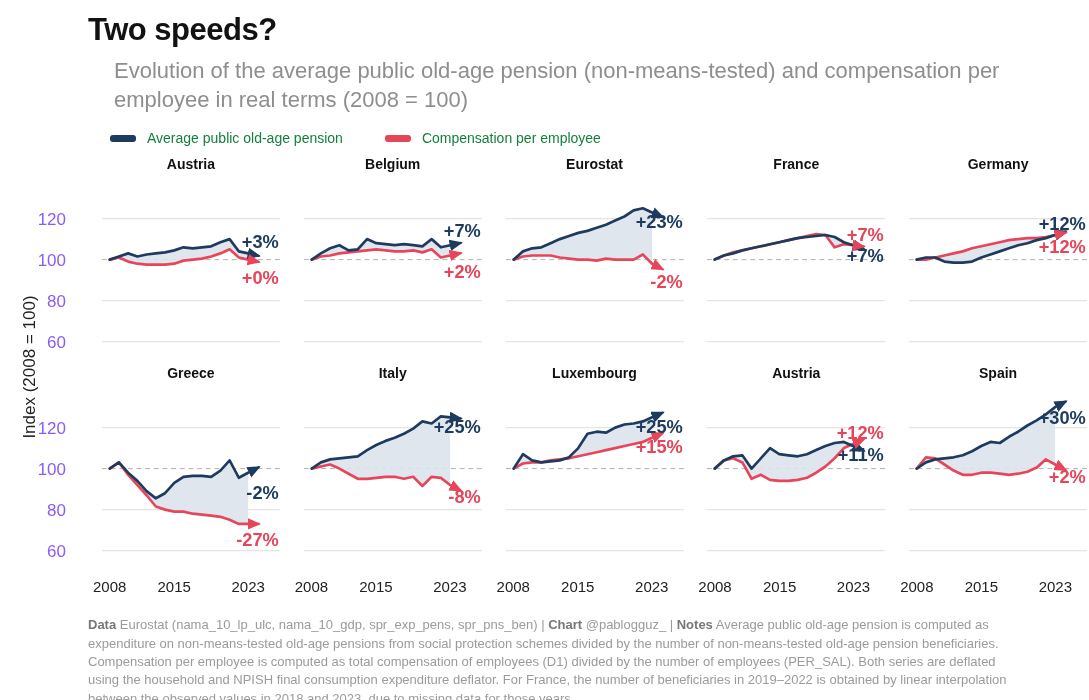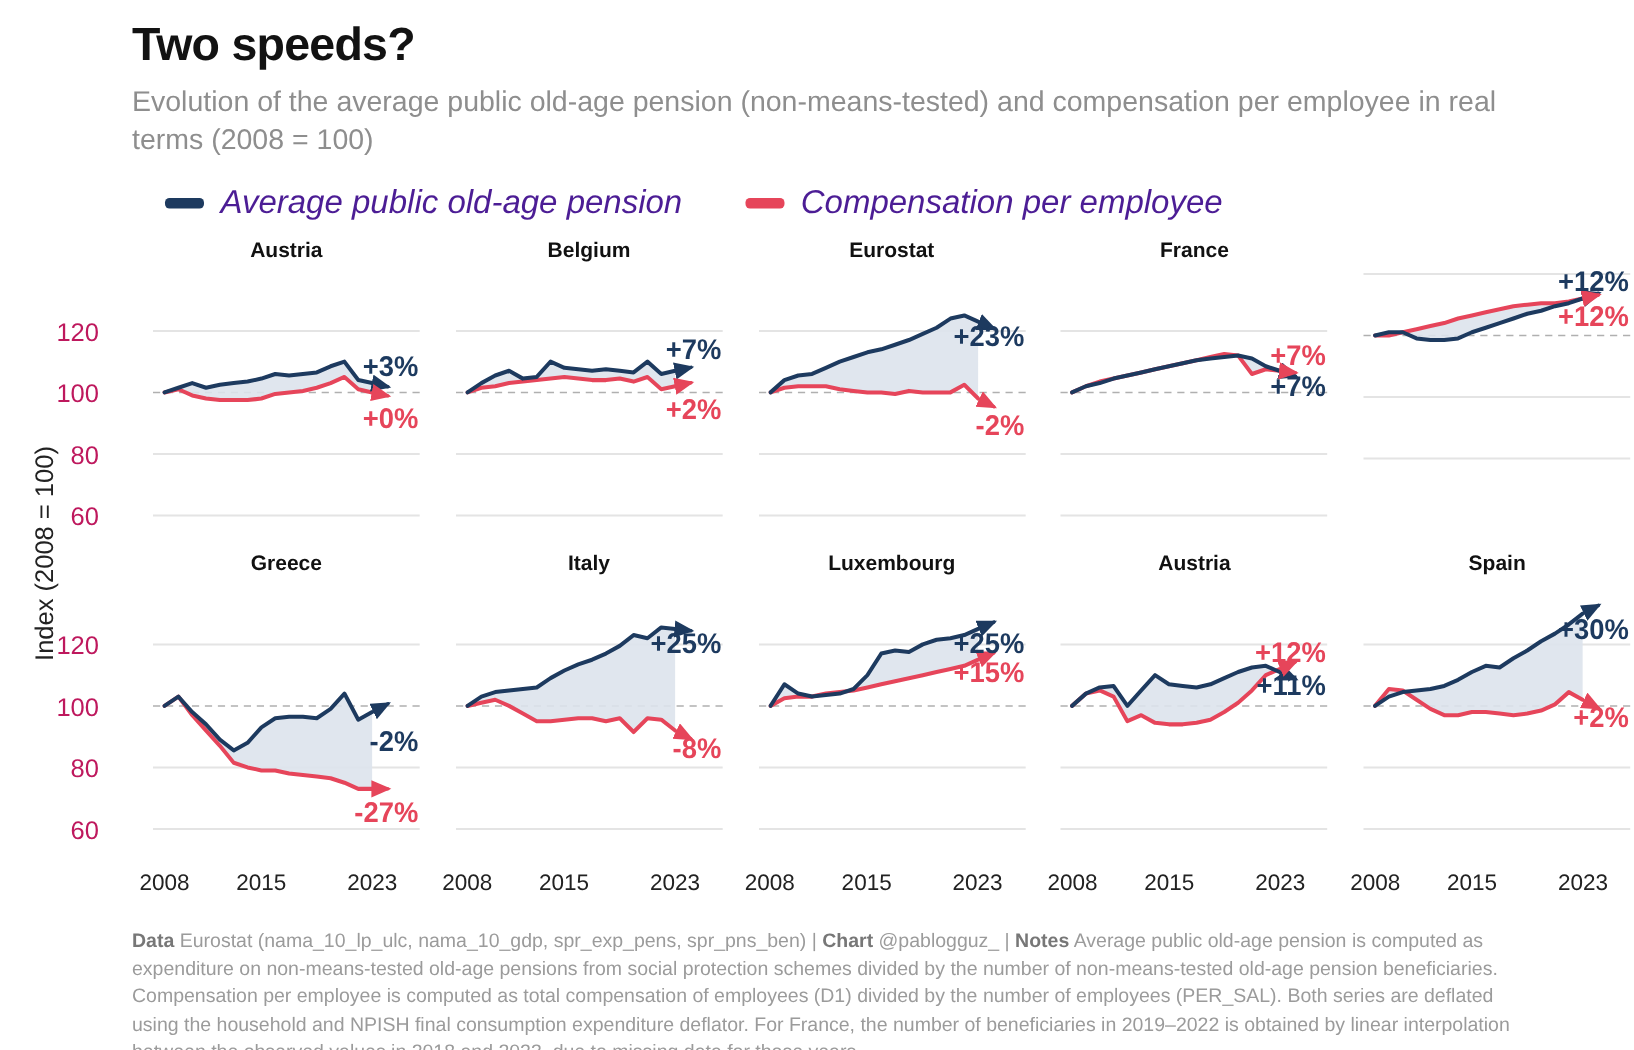--- a/index.html
+++ b/index.html
@@ -1,28 +1,28 @@
 <!DOCTYPE html>
 <html><head>
 <meta charset="utf-8">
 <style>
   * { box-sizing: border-box; margin: 0; padding: 0; }
   body { font-family: "Liberation Sans", sans-serif; background: #ffffff; }
   .canvas { position: relative; width: 1089px; height: 700px; background: #ffffff; overflow: hidden; padding: 12px 2px 0 22px; }
   .title { font-size: 31px; font-weight: 800; color: #121212; margin-left: 66px; letter-spacing: -0.5px; }
-  .subtitle { font-size: 19px; color: #8e8e8e; margin: 8px 0 0 66px; max-width: 912px; line-height: 1.32; }
+  .subtitle { font-size: 22px; color: #8e8e8e; margin: 8px 0 0 92px; max-width: 912px; line-height: 1.32; }
   .legend { display: flex; align-items: center; gap: 42px; margin: 16px 0 10px 88px; }
   .legend-item { display: flex; align-items: center; gap: 11px; }
   .legend-swatch { width: 26px; height: 7px; border-radius: 3px; display: inline-block; }
-  .legend-label { font-size: 22px; font-weight: 500; color: #4c1d95; font-style: italic; }
+  .legend-label { font-size: 14px; font-weight: 500; color: #15803d; }
   .charts { position: relative; margin-top: 6px; }
   .chart-row { display: grid; grid-template-columns: 56px repeat(5, 1fr); column-gap: 24px; }
   .chart-row.row1 { margin-bottom: 16px; }
   .gutter { position: relative; height: 193px; }
-  .ytick { position: absolute; right: 12px; font-size: 17px; color: #be185d; line-height: 17px; }
+  .ytick { position: absolute; right: 12px; font-size: 17px; color: #8b5cf6; line-height: 17px; }
   .subplot { position: relative; }
   .ptitle { font-size: 14px; font-weight: 700; color: #111111; text-align: center; height: 26px; margin-bottom: 12px; }
   svg.plot { display: block; width: 100%; height: 155px; overflow: visible; }
   .xlabels { position: relative; height: 24px; margin-top: 20px; }
   .xlabels span { position: absolute; transform: translateX(-50%); font-size: 15px; color: #222222; white-space: nowrap; }
   .ylab { position: absolute; width: 320px; left: -152px; top: calc(50% - 22px); text-align: center; transform: rotate(-90deg); font-size: 17px; color: #222222; }
   .footer { margin: 14px 0 0 66px; max-width: 932px; font-size: 13px; line-height: 1.42; color: #9b9b9b; }
   .footer b { color: #777777; }
 </style>
 </head>
@@ -144,20 +144,21 @@
             <polygon points="8.0,65.6 17.6,61.5 27.2,59.4 36.8,56.4 46.4,54.3 56.0,52.3 65.6,50.2 75.2,48.2 84.8,46.1 94.4,44.1 104.0,43.0 113.6,42.0 123.2,41.0 132.8,43.0 142.4,48.2 152.0,51.2 152.0,51.2 142.4,50.2 132.8,53.3 123.2,41.0 113.6,40.0 104.0,42.0 94.4,44.1 84.8,46.1 75.2,48.2 65.6,50.2 56.0,52.3 46.4,54.3 36.8,56.4 27.2,58.4 17.6,61.5 8.0,65.6" fill="#dde3ec" fill-opacity="0.9"></polygon>
             <path d="M8.0,65.6 L17.6,61.5 L27.2,58.4 L36.8,56.4 L46.4,54.3 L56.0,52.3 L65.6,50.2 L75.2,48.2 L84.8,46.1 L94.4,44.1 L104.0,42.0 L113.6,40.0 L123.2,41.0 L132.8,53.3 L142.4,50.2 L152.0,51.2" fill="none" stroke="#e6455a" stroke-width="2.7" stroke-linejoin="round" stroke-linecap="round"></path>
             <path d="M8.0,65.6 L17.6,61.5 L27.2,59.4 L36.8,56.4 L46.4,54.3 L56.0,52.3 L65.6,50.2 L75.2,48.2 L84.8,46.1 L94.4,44.1 L104.0,43.0 L113.6,42.0 L123.2,41.0 L132.8,43.0 L142.4,48.2 L152.0,51.2" fill="none" stroke="#1d3a5f" stroke-width="2.7" stroke-linejoin="round" stroke-linecap="round"></path>
             <line x1="156" y1="52.5" x2="163" y2="54.8" stroke="#1d3a5f" stroke-width="2.3" stroke-linecap="round" marker-end="url(#aN3)"></line>
             <line x1="156" y1="51.7" x2="163" y2="52.4" stroke="#e6455a" stroke-width="2.3" stroke-linecap="round" marker-end="url(#aR3)"></line>
             <text x="184" y="42.2" text-anchor="end" dominant-baseline="middle" font-size="19" font-weight="bold" fill="#e6455a" font-family="Liberation Sans, sans-serif">+7%</text>
             <text x="184" y="63.2" text-anchor="end" dominant-baseline="middle" font-size="19" font-weight="bold" fill="#1d3a5f" font-family="Liberation Sans, sans-serif">+7%</text>
           </svg>
       </div>
       <div class="subplot">
+        <h3 class="ptitle">Germany</h3>
         <svg class="plot" viewBox="0 0 185 155" preserveAspectRatio="none">
             <defs>
               <marker id="aN4" markerWidth="7" markerHeight="6" refX="5" refY="2.5" orient="auto">
                 <path d="M0,0L6,2.5L0,5Z" fill="#1d3a5f"></path>
               </marker>
               <marker id="aR4" markerWidth="7" markerHeight="6" refX="5" refY="2.5" orient="auto">
                 <path d="M0,0L6,2.5L0,5Z" fill="#e6455a"></path>
               </marker>
             </defs>
             <line x1="0" x2="185" y1="24.599999999999998" y2="24.599999999999998" stroke="#e4e4e4" stroke-width="1.3"></line>

